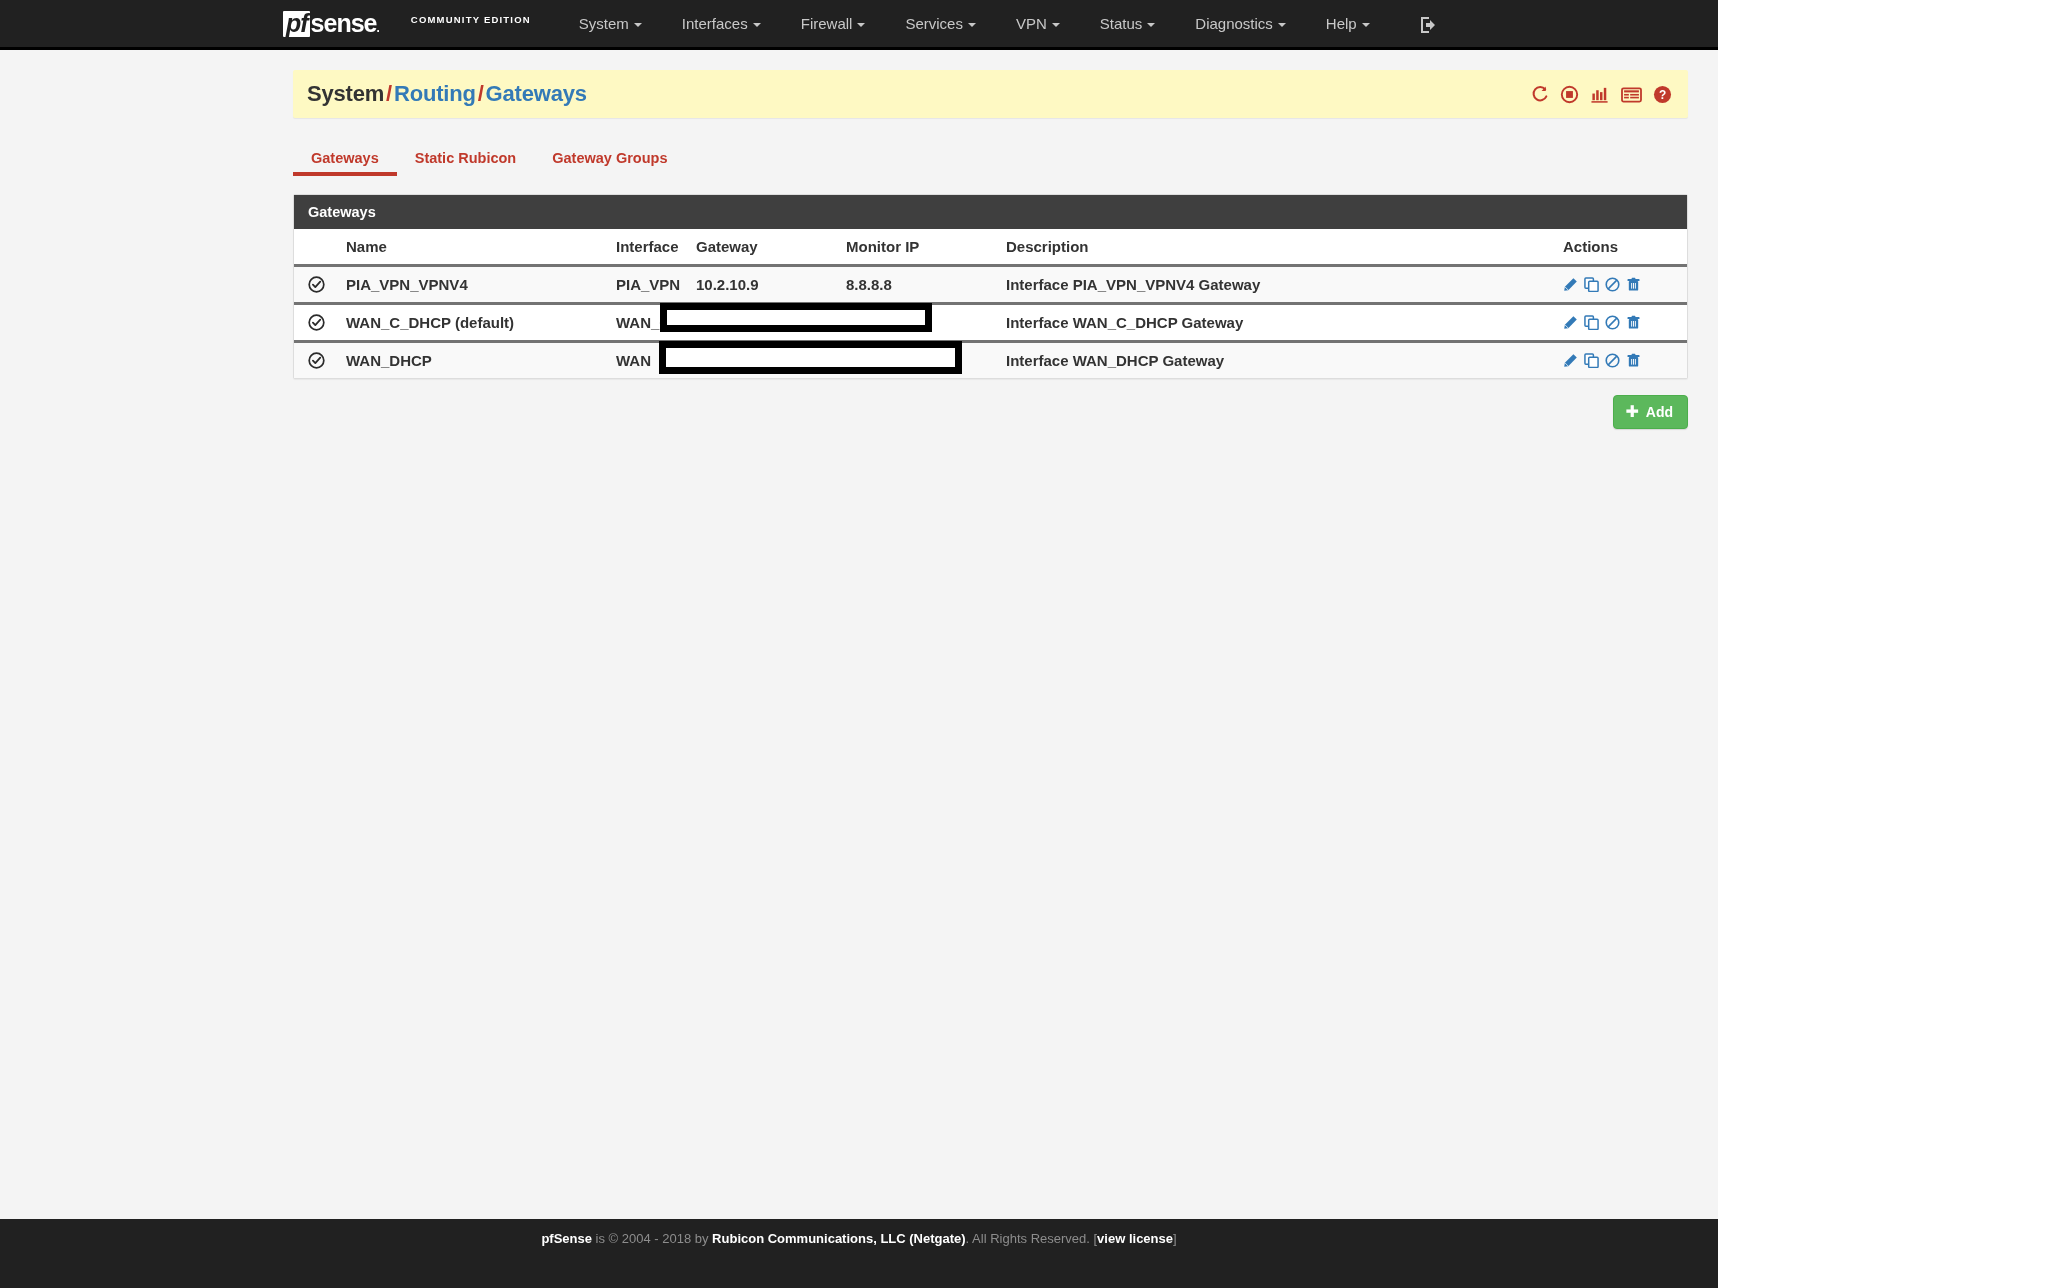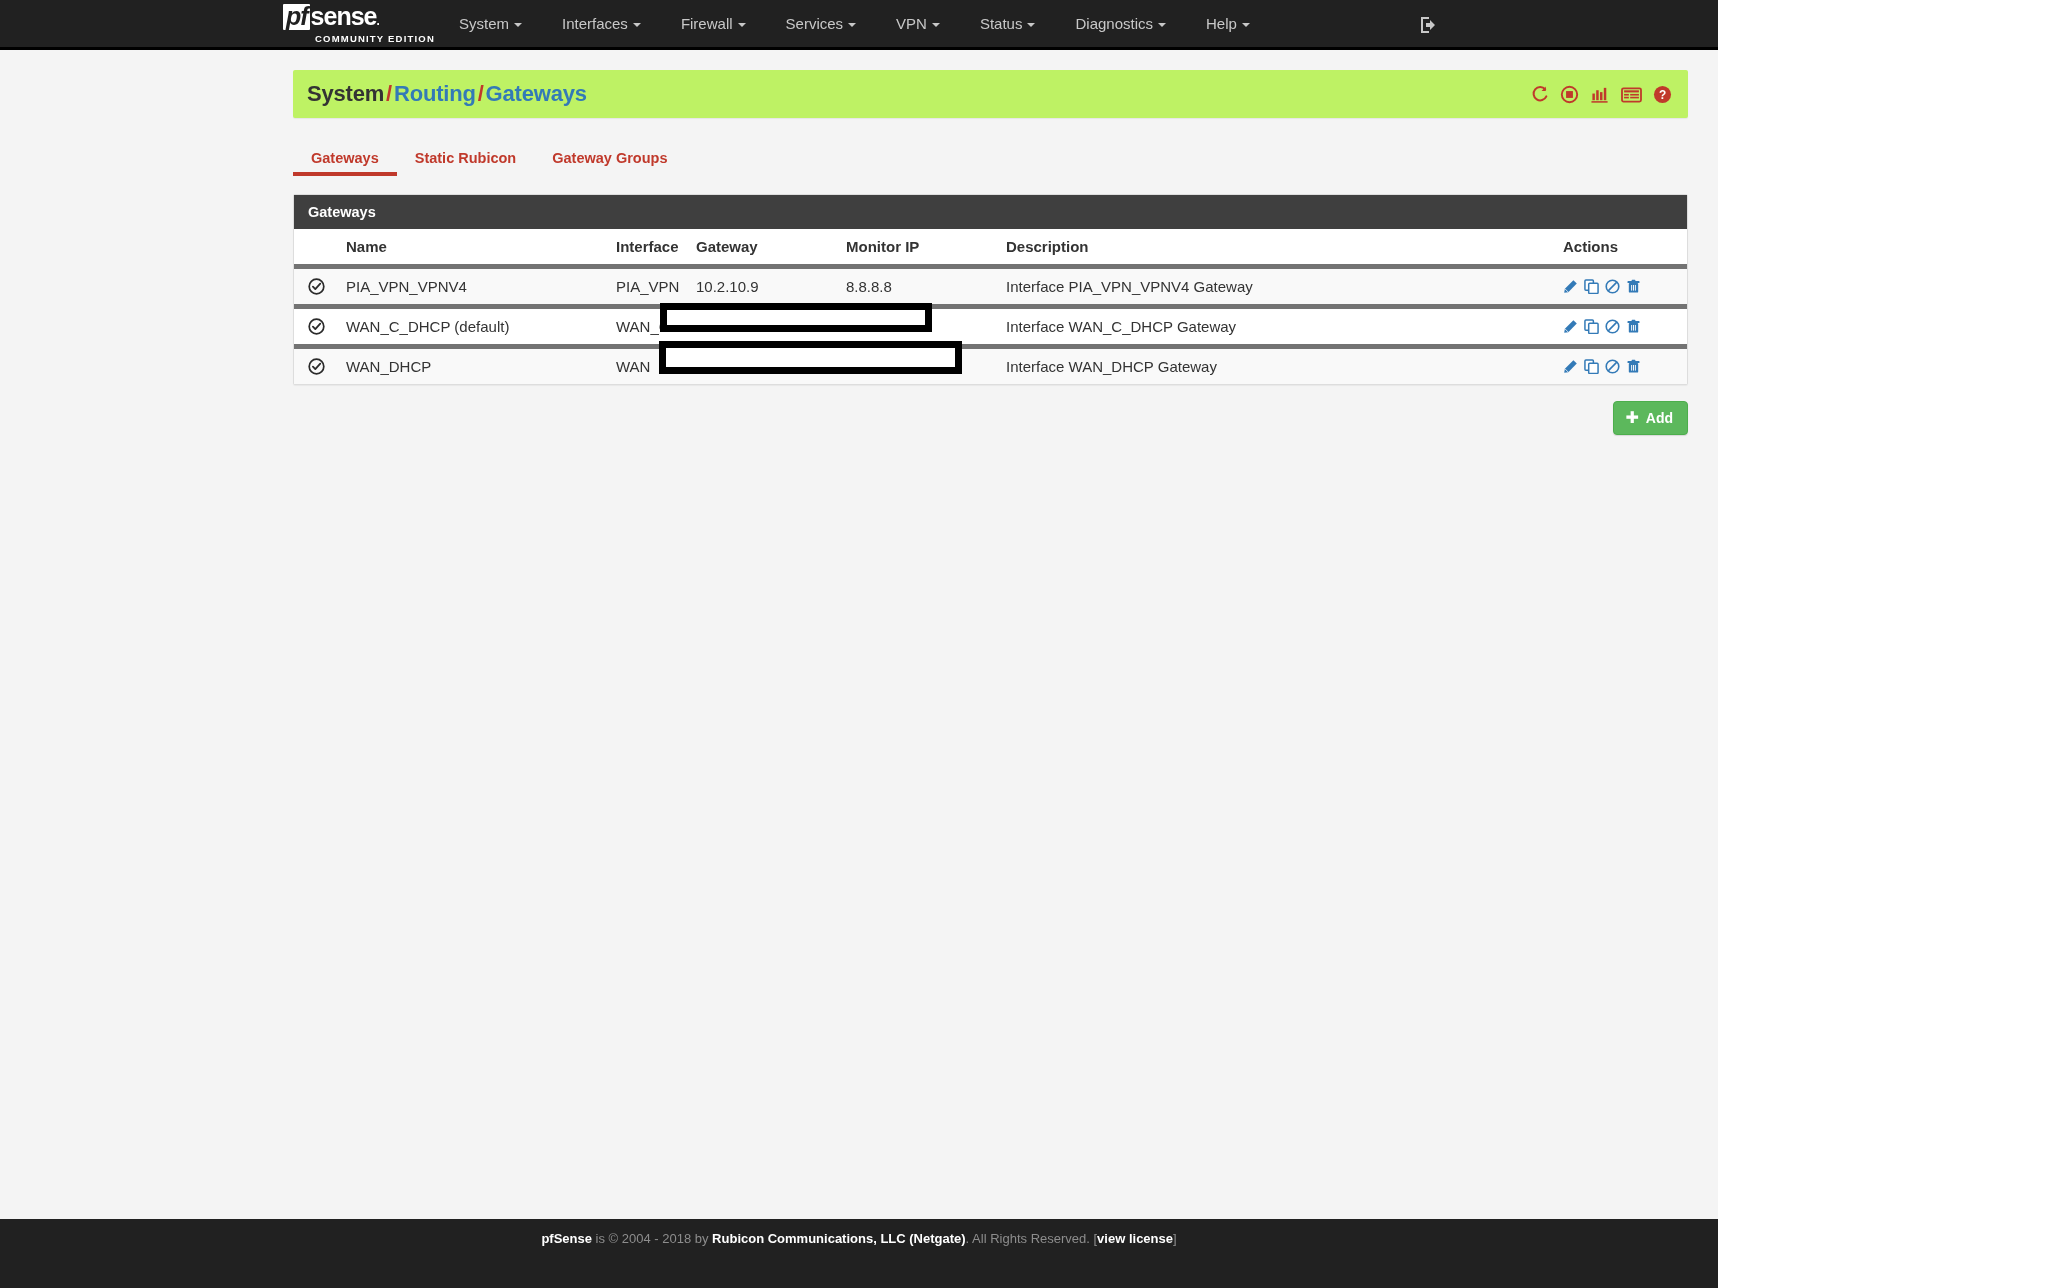--- a/index.html
+++ b/index.html
@@ -24,23 +24,23 @@
     height: 50px;
     background: #212121;
     border-bottom: 3px solid #000000;
     display: flex;
     align-items: center;
     padding: 0 0 0 0;
     position: relative;
   }
   .brand {
     margin-left: 283px;
-    margin-right: 4px;
-    display: flex;
-    flex-direction: column;
+    margin-right: 28px;
+    display: flex;
+    flex-direction: row;
     justify-content: center;
     line-height: 1;
     user-select: none;
   }
   .brand-top {
     display: flex;
     align-items: baseline;
     font-weight: bold;
     font-size: 25px;
     letter-spacing: -1px;
@@ -88,21 +88,21 @@
     position: absolute;
     right: 280px;
     top: 0;
     height: 50px;
     display: flex;
     align-items: center;
   }
   .logout-icon { cursor: pointer; display:flex; align-items:center; }
   .page-head {
     margin: 20px 30px 0 293px;
-    background: #bef264;
+    background: #fef9c3;
     border-radius: 2px;
     height: 48px;
     display: flex;
     align-items: center;
     justify-content: space-between;
     padding: 0 16px 0 14px;
     box-shadow: 0 1px 1px rgba(0,0,0,0.06);
   }
   .breadcrumb { font-size: 22px; font-weight: bold; letter-spacing: -0.2px; }
   .bc-plain { color: #333333; }
@@ -159,24 +159,24 @@
     text-align: left;
     font-weight: bold;
     color: #333333;
     padding: 9px 6px;
     border-bottom: 2px solid #dddddd;
     white-space: nowrap;
   }
   table.gw tbody td {
     padding: 9px 6px;
     color: #333333;
-    border-top: 5px solid #737373;
+    border-top: 3px solid #737373;
     white-space: nowrap;
     vertical-align: middle;
-    font-weight: normal;
+    font-weight: bold;
   }
   table.gw tbody tr:nth-child(odd) { background: #f9f9f9; }
   table.gw tbody tr:nth-child(even) { background: #ffffff; }
   .col-status { width: 46px; padding-left: 14px !important; }
   .col-name   { width: 270px; }
   .col-iface  { width: 80px; }
   .col-gw     { width: 150px; }
   .col-mon    { width: 160px; }
   .col-desc   { }
   .col-act    { width: 130px; }

